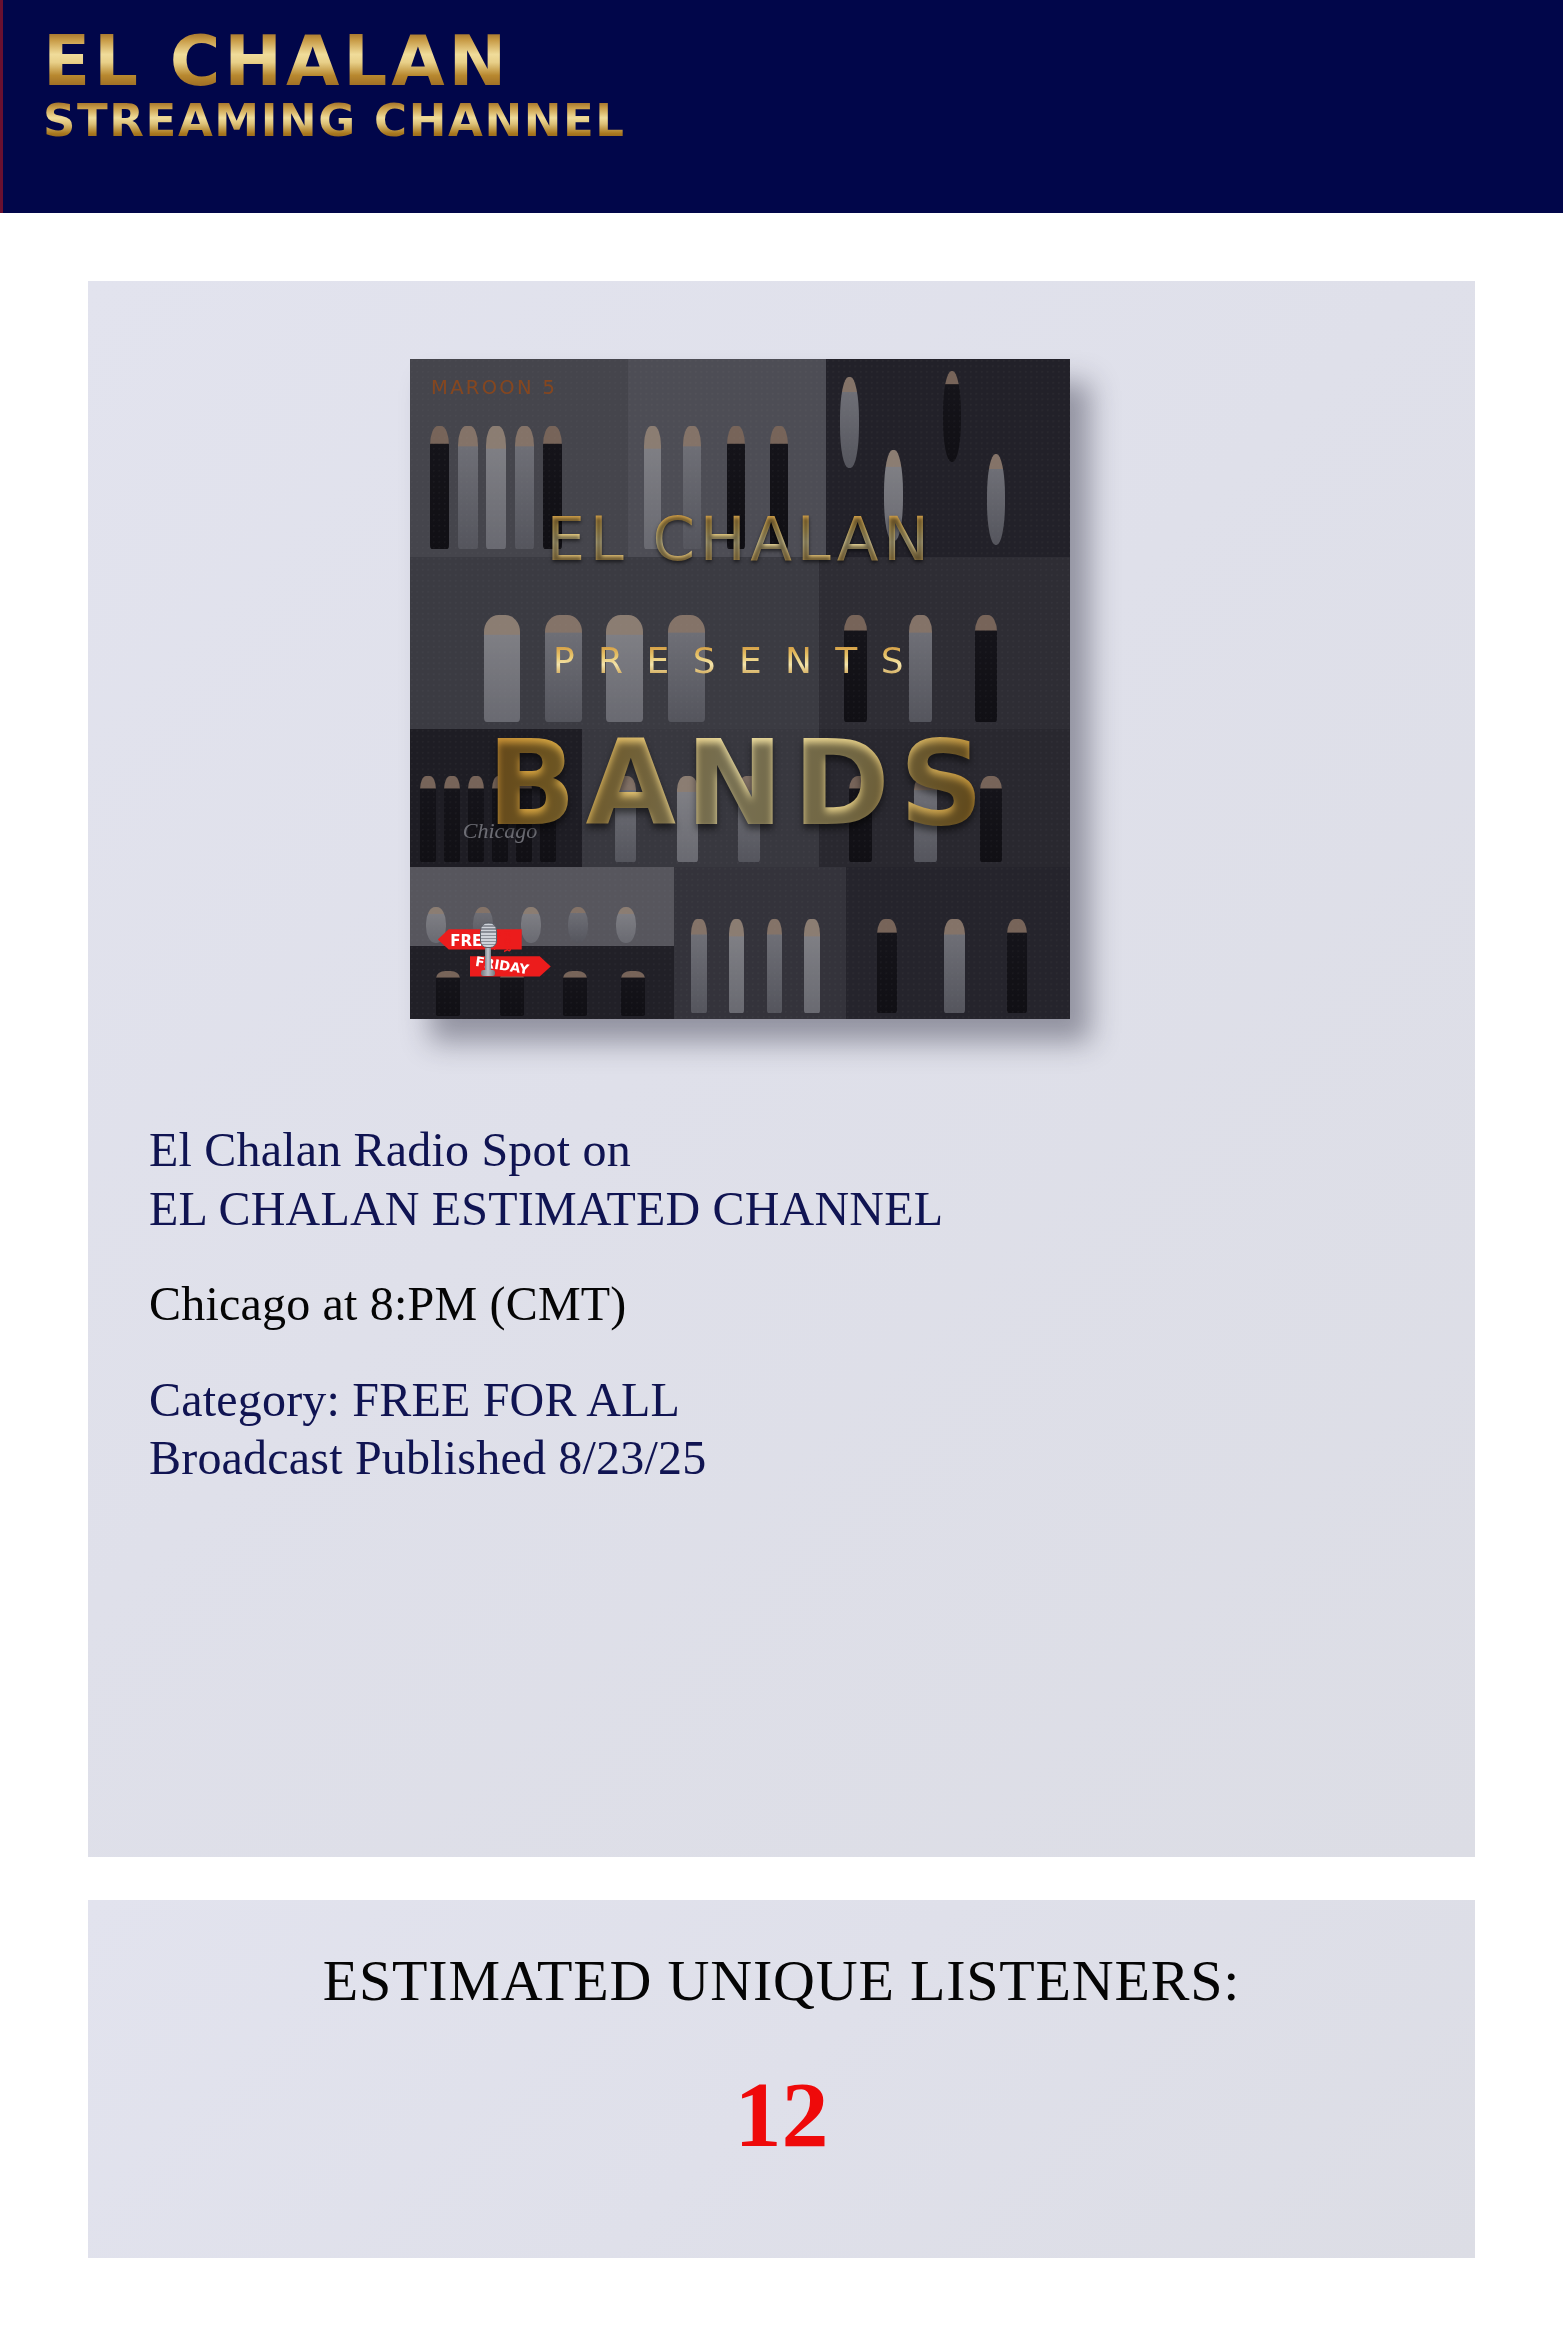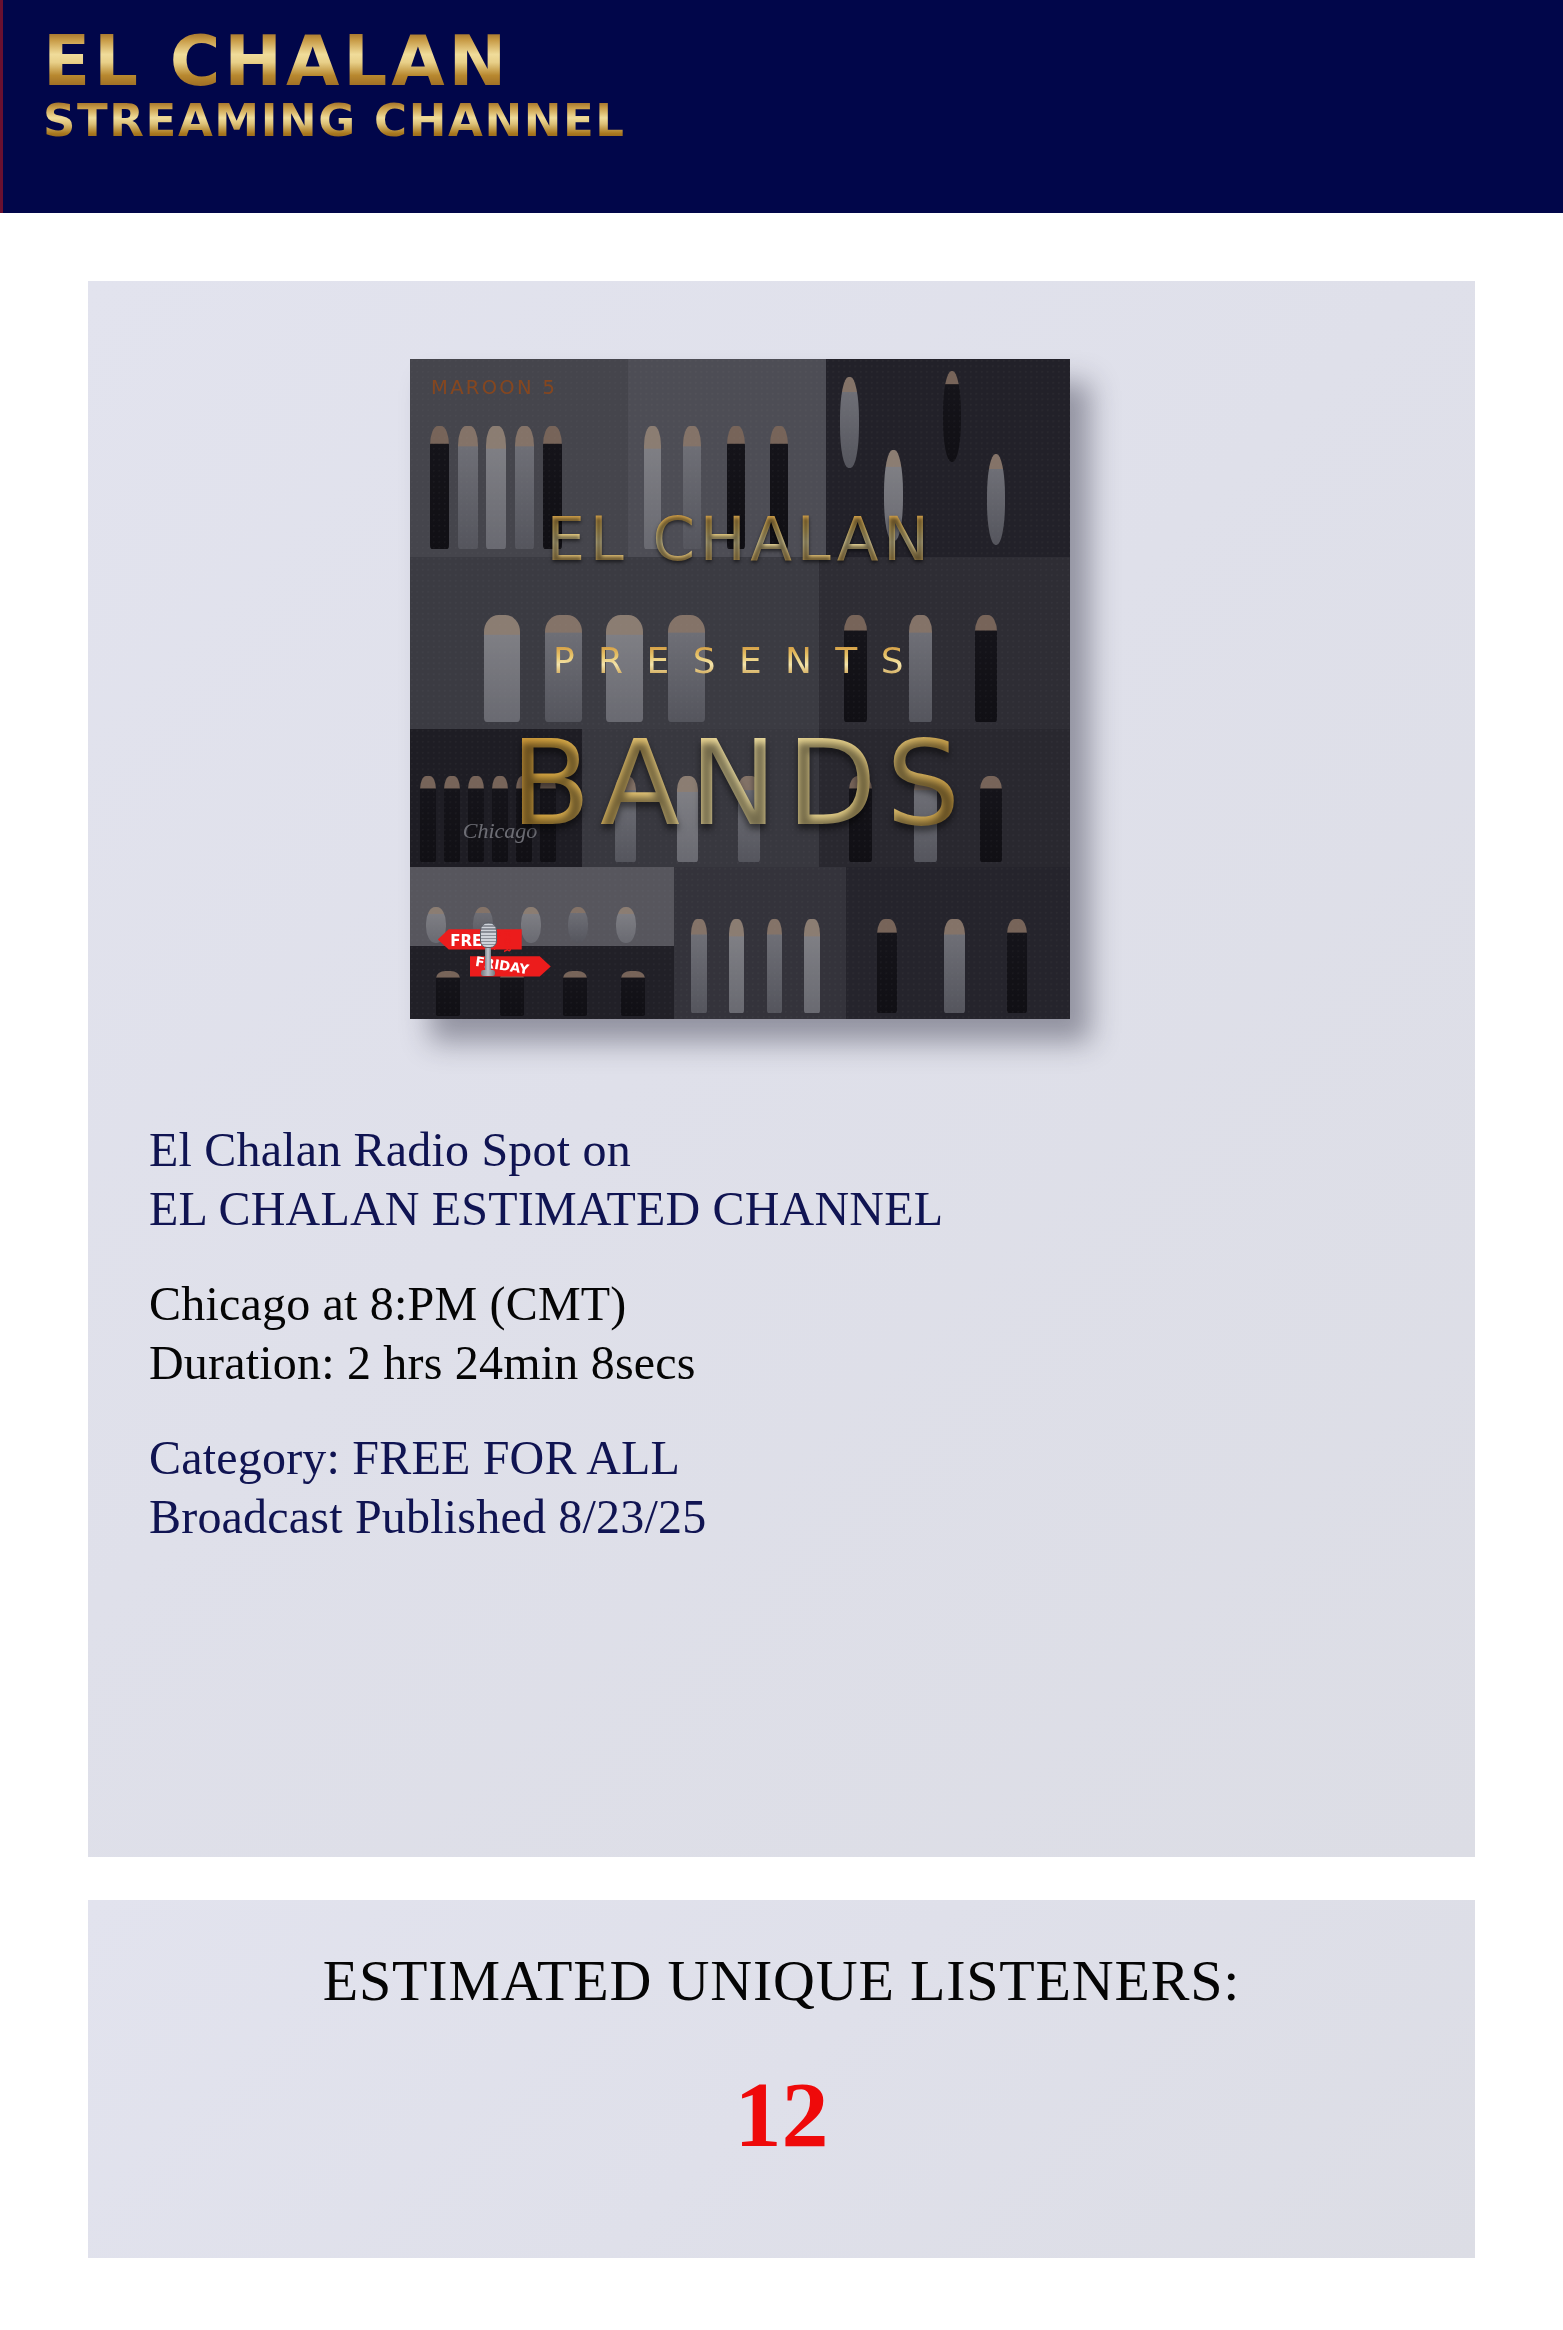--- a/index.html
+++ b/index.html
@@ -176,21 +176,21 @@
     letter-spacing: 23.4px;
     background: linear-gradient(180deg,#c9862b 0%,#e9c76e 40%,#f4e4ab 60%,#bd872b 100%);
     -webkit-background-clip: text; background-clip: text;
     color: transparent; -webkit-text-fill-color: transparent;
   }
   .art-bands {
     position: absolute;
     left: 0; right: 0;
     top: 54%;
     font-size: 117px;
-    font-weight: 400;
+    font-weight: 700;
     letter-spacing: 9.4px;
     background: linear-gradient(100deg,#b46f20 0%,#d8a843 22%,#efe0a4 48%,#e3cd86 66%,#c08f32 86%,#a9711f 100%);
     -webkit-background-clip: text; background-clip: text;
     color: transparent; -webkit-text-fill-color: transparent;
     text-shadow: 0 4.7px 7.8px rgba(0,0,0,0.5);
     text-align: center;
   }
   .maroon5 {
     position: absolute;
     left: 3.2%;
@@ -478,21 +478,20 @@
       </div>
     </div>
 
     <div class="info">
       <div class="blk-title">
         <p class="navy">El Chalan Radio Spot on</p>
         <p class="navy">EL CHALAN ESTIMATED CHANNEL</p>
       </div>
       <div class="blk-time">
         <p class="black">Chicago at 8:PM (CMT)</p>
-        <p class="black">Duration: 2 hrs 24min 8secs</p>
       </div>
       <div>
         <p class="navy">Category: FREE FOR ALL</p>
         <p class="navy">Broadcast Published 8/23/25</p>
       </div>
     </div>
 
   </div>
 
   <div class="listeners-card">

